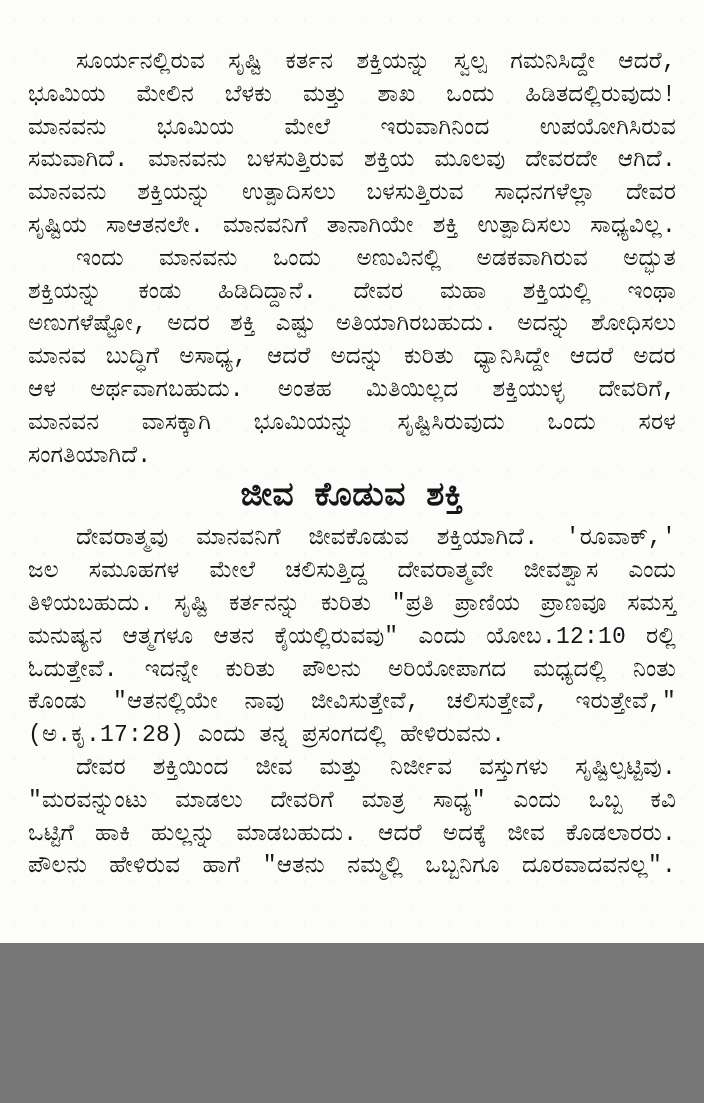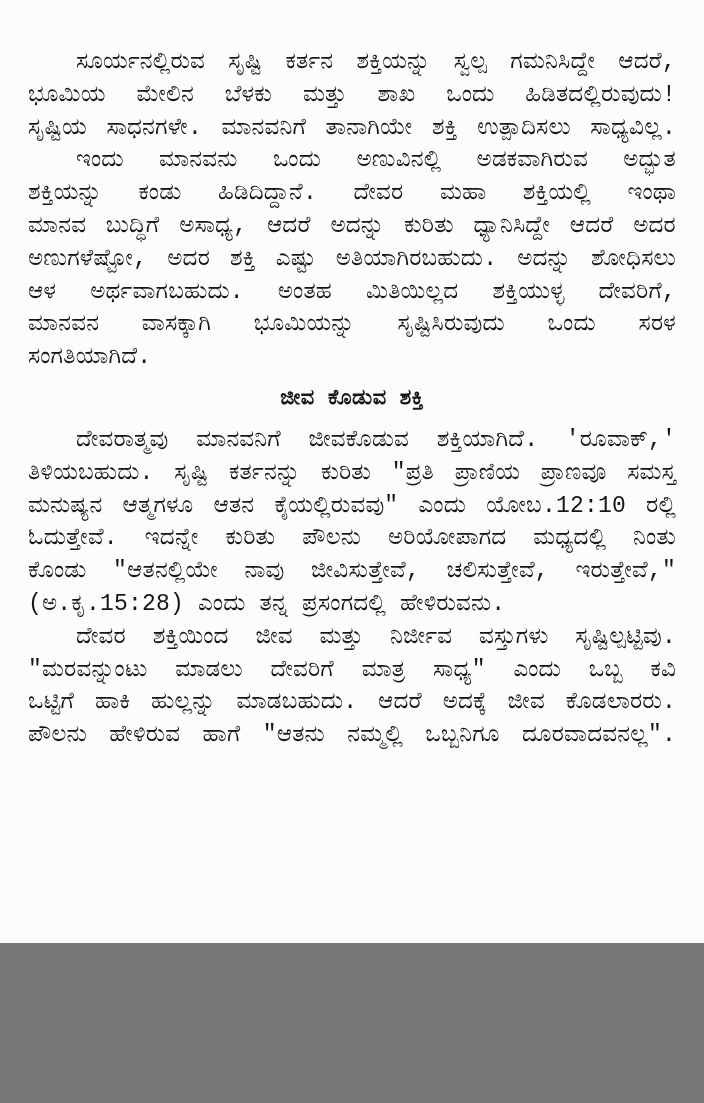--- a/index.html
+++ b/index.html
@@ -39,21 +39,21 @@
   }
   .line.indent {
     padding-left: 48px;
   }
   .line.loose {
     text-align: center;
     text-align-last: left;
   }
   .heading {
     text-align: center;
-    font-size: 21px;
+    font-size: 33px;
     font-weight: bold;
     line-height: 50px;
     letter-spacing: 0.5px;
   }
   .page-number {
     position: absolute;
     top: 1036px;
     left: 0;
     width: 100%;
     text-align: center;
@@ -62,39 +62,43 @@
   }
 </style>
 </head>
 <body>
 
 <div class="page" style="background-color: rgb(252, 252, 250); color: rgb(22, 22, 22);">
   <div class="text-block">
       <div class="para">
         <div class="line indent">ಸೂರ್ಯನಲ್ಲಿರುವ ಸೃಷ್ಟಿ ಕರ್ತನ ಶಕ್ತಿಯನ್ನು ಸ್ವಲ್ಪ ಗಮನಿಸಿದ್ದೇ ಆದರೆ,</div>
         <div class="line">ಭೂಮಿಯ ಮೇಲಿನ ಬೆಳಕು ಮತ್ತು ಶಾಖ ಒಂದು ಹಿಡಿತದಲ್ಲಿರುವುದು!</div>
-        <div class="line">ಸೃಷ್ಟಿಯ ಸಾಧನಗಳೇ. ಮಾನವನಿಗೆ ತಾನಾಗಿಯೇ ಶಕ್ತಿ ಉತ್ಪಾದಿಸಲು ಸಾಧ್ಯವಿಲ್ಲ.</div>
+        <div class="line">ಮಾನವನು ಭೂಮಿಯ ಮೇಲೆ ಇರುವಾಗಿನಿಂದ ಉಪಯೋಗಿಸಿರುವ</div>
+        <div class="line">ಸಮವಾಗಿದೆ. ಮಾನವನು ಬಳಸುತ್ತಿರುವ ಶಕ್ತಿಯ ಮೂಲವು ದೇವರದೇ ಆಗಿದೆ.</div>
+        <div class="line">ಮಾನವನು ಶಕ್ತಿಯನ್ನು ಉತ್ಪಾದಿಸಲು ಬಳಸುತ್ತಿರುವ ಸಾಧನಗಳೆಲ್ಲಾ ದೇವರ</div>
+        <div class="line">ಸೃಷ್ಟಿಯ ಸಾಆತನಲೇ. ಮಾನವನಿಗೆ ತಾನಾಗಿಯೇ ಶಕ್ತಿ ಉತ್ಪಾದಿಸಲು ಸಾಧ್ಯವಿಲ್ಲ.</div>
       </div>
       <div class="para">
         <div class="line indent">ಇಂದು ಮಾನವನು ಒಂದು ಅಣುವಿನಲ್ಲಿ ಅಡಕವಾಗಿರುವ ಅದ್ಭುತ</div>
         <div class="line">ಶಕ್ತಿಯನ್ನು ಕಂಡು ಹಿಡಿದಿದ್ದಾನೆ. ದೇವರ ಮಹಾ ಶಕ್ತಿಯಲ್ಲಿ ಇಂಥಾ</div>
+        <div class="line">ಅಣುಗಳೆಷ್ಟೋ, ಅದರ ಶಕ್ತಿ ಎಷ್ಟು ಅತಿಯಾಗಿರಬಹುದು. ಅದನ್ನು ಶೋಧಿಸಲು</div>
         <div class="line">ಮಾನವ ಬುದ್ಧಿಗೆ ಅಸಾಧ್ಯ, ಆದರೆ ಅದನ್ನು ಕುರಿತು ಧ್ಯಾನಿಸಿದ್ದೇ ಆದರೆ ಅದರ</div>
-        <div class="line">ಅಣುಗಳೆಷ್ಟೋ, ಅದರ ಶಕ್ತಿ ಎಷ್ಟು ಅತಿಯಾಗಿರಬಹುದು. ಅದನ್ನು ಶೋಧಿಸಲು</div>
         <div class="line">ಆಳ ಅರ್ಥವಾಗಬಹುದು. ಅಂತಹ ಮಿತಿಯಿಲ್ಲದ ಶಕ್ತಿಯುಳ್ಳ ದೇವರಿಗೆ,</div>
         <div class="line">ಮಾನವನ ವಾಸಕ್ಕಾಗಿ ಭೂಮಿಯನ್ನು ಸೃಷ್ಟಿಸಿರುವುದು ಒಂದು ಸರಳ</div>
         <div class="line loose">ಸಂಗತಿಯಾಗಿದೆ.</div>
       </div>
       <div class="heading">ಜೀವ ಕೊಡುವ ಶಕ್ತಿ</div>
       <div class="para">
         <div class="line indent">ದೇವರಾತ್ಮವು ಮಾನವನಿಗೆ ಜೀವಕೊಡುವ ಶಕ್ತಿಯಾಗಿದೆ. 'ರೂವಾಕ್,'</div>
+        <div class="line">ಜಲ ಸಮೂಹಗಳ ಮೇಲೆ ಚಲಿಸುತ್ತಿದ್ದ ದೇವರಾತ್ಮವೇ ಜೀವಶ್ವಾಸ ಎಂದು</div>
         <div class="line">ತಿಳಿಯಬಹುದು. ಸೃಷ್ಟಿ ಕರ್ತನನ್ನು ಕುರಿತು "ಪ್ರತಿ ಪ್ರಾಣಿಯ ಪ್ರಾಣವೂ ಸಮಸ್ತ</div>
         <div class="line">ಮನುಷ್ಯನ ಆತ್ಮಗಳೂ ಆತನ ಕೈಯಲ್ಲಿರುವವು" ಎಂದು ಯೋಬ.12:10 ರಲ್ಲಿ</div>
         <div class="line">ಓದುತ್ತೇವೆ. ಇದನ್ನೇ ಕುರಿತು ಪೌಲನು ಅರಿಯೋಪಾಗದ ಮಧ್ಯದಲ್ಲಿ ನಿಂತು</div>
         <div class="line">ಕೊಂಡು "ಆತನಲ್ಲಿಯೇ ನಾವು ಜೀವಿಸುತ್ತೇವೆ, ಚಲಿಸುತ್ತೇವೆ, ಇರುತ್ತೇವೆ,"</div>
-        <div class="line loose">(ಅ.ಕೃ.15:28) ಎಂದು ತನ್ನ ಪ್ರಸಂಗದಲ್ಲಿ ಹೇಳಿರುವನು.</div>
+        <div class="line loose">(ಅ.ಕೃ.17:28) ಎಂದು ತನ್ನ ಪ್ರಸಂಗದಲ್ಲಿ ಹೇಳಿರುವನು.</div>
       </div>
       <div class="para">
         <div class="line indent">ದೇವರ ಶಕ್ತಿಯಿಂದ ಜೀವ ಮತ್ತು ನಿರ್ಜೀವ ವಸ್ತುಗಳು ಸೃಷ್ಟಿಲ್ಪಟ್ಟಿವು.</div>
         <div class="line">"ಮರವನ್ನುಂಟು ಮಾಡಲು ದೇವರಿಗೆ ಮಾತ್ರ ಸಾಧ್ಯ" ಎಂದು ಒಬ್ಬ ಕವಿ</div>
         <div class="line">ಒಟ್ಟಿಗೆ ಹಾಕಿ ಹುಲ್ಲನ್ನು ಮಾಡಬಹುದು. ಆದರೆ ಅದಕ್ಕೆ ಜೀವ ಕೊಡಲಾರರು.</div>
         <div class="line">ಪೌಲನು ಹೇಳಿರುವ ಹಾಗೆ "ಆತನು ನಮ್ಮಲ್ಲಿ ಒಬ್ಬನಿಗೂ ದೂರವಾದವನಲ್ಲ".</div>
       </div>
     </div>
   <div class="page-number">3</div>
 </div>

